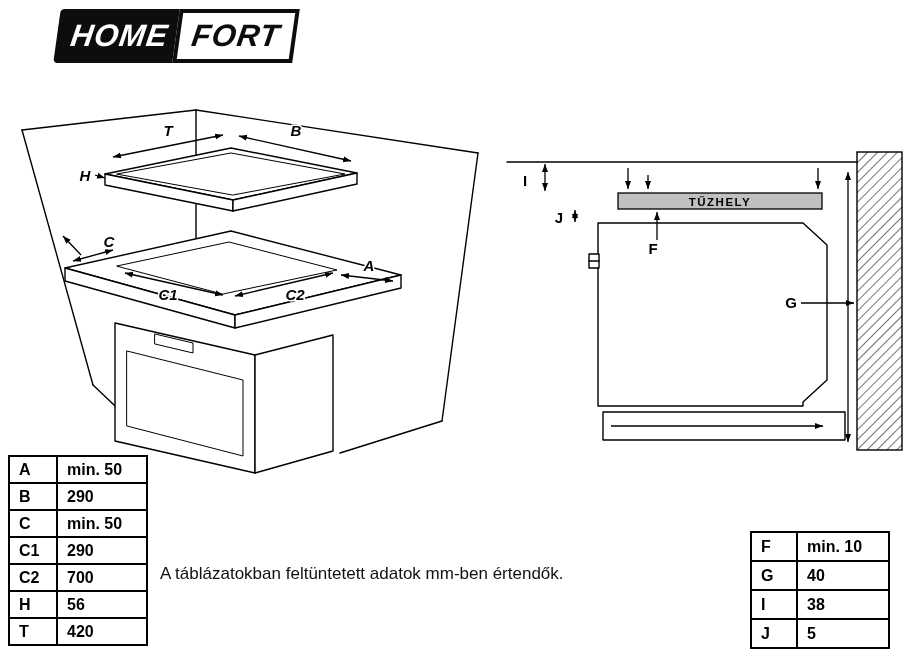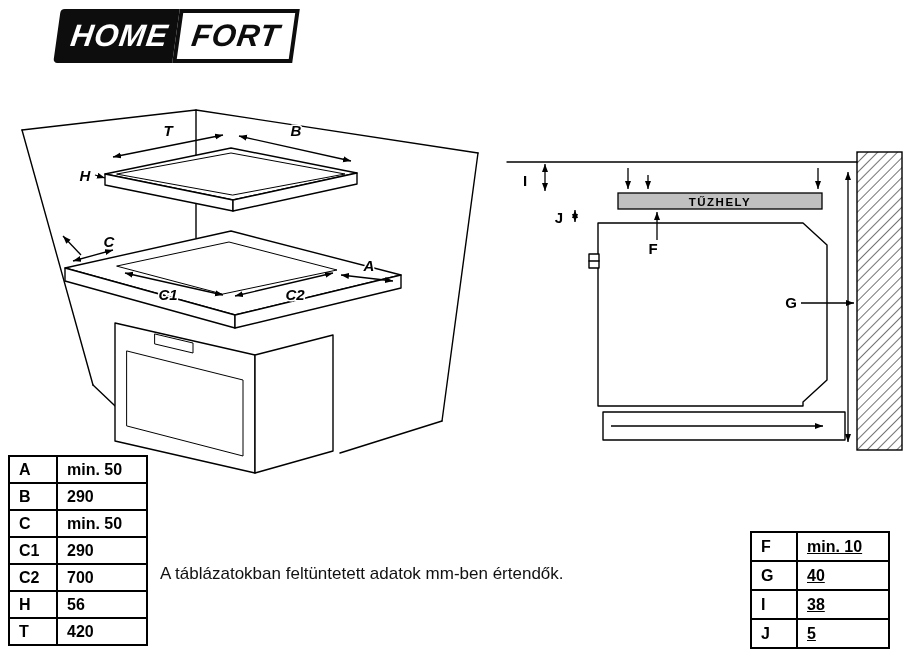--- a/index.html
+++ b/index.html
@@ -40,21 +40,21 @@
   
   .dim-table { position: absolute; border-collapse: collapse; font-size: 16px; font-weight: bold; color: #000; }
   .dim-table td { border: 2px solid #000; padding: 0 9px; background: #fff; }
   .t-left { left: 8px; top: 455px; }
   .t-left td { height: 27px; }
   .t-left td.k { width: 48px; }
   .t-left td.v { width: 90px; }
   .t-right { left: 750px; top: 531px; }
   .t-right td { height: 29px; }
   .t-right td.k { width: 46px; }
-  .t-right td.v { width: 92px; text-decoration: underline; }
+  .t-right td.v { width: 92px; }
 
   .note { position: absolute; left: 160px; top: 564px; width: 612px; text-align: left;
           font-size: 17px; color: #111; }
 </style>
 </head>
 <body>
 
 <div id="canvas">
 
   <svg width="0" height="0" style="position:absolute" aria-hidden="true">

